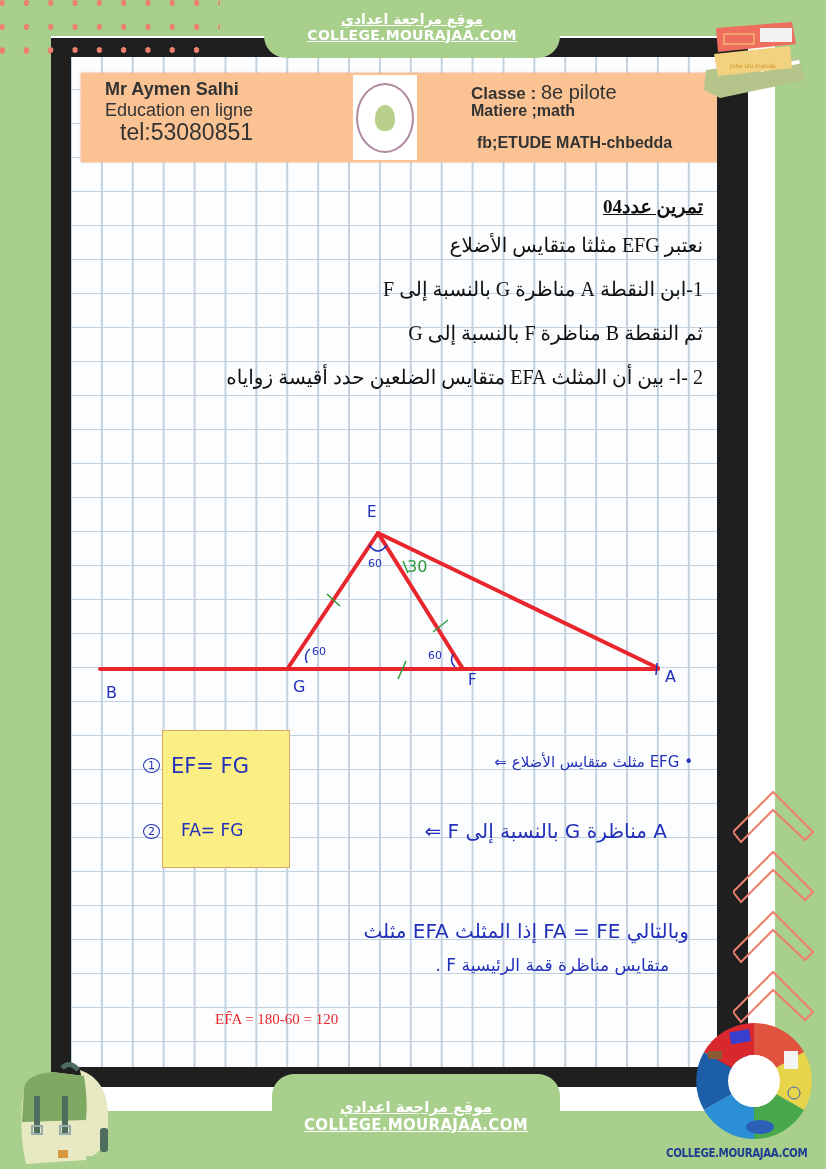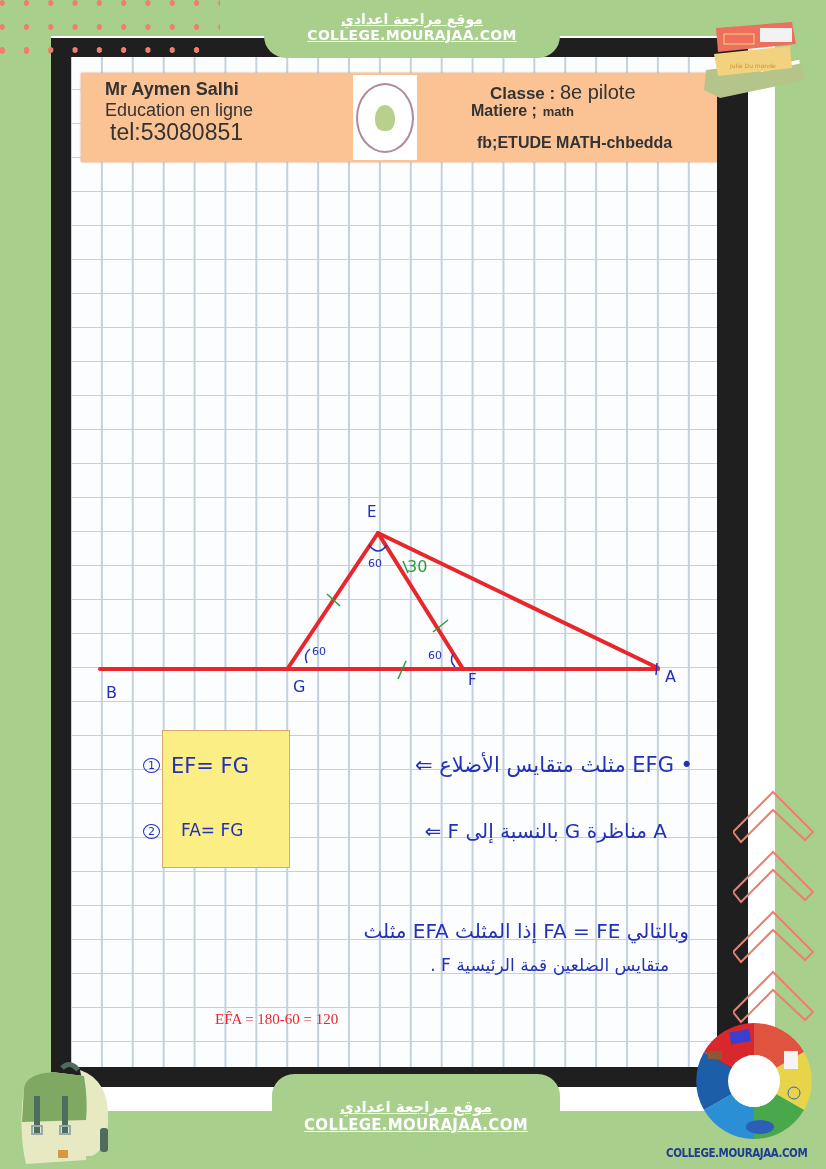--- a/index.html
+++ b/index.html
@@ -35,35 +35,35 @@
       background-position:-1px -2px;
       overflow:hidden;
     }
     .header-band {
       position:absolute; left:10px; top:16px; width:676px; height:89px;
       background:#fbc394; box-shadow:0 0 2px #d99a6a;
     }
     .hb-left { position:absolute; left:24px; top:6px; color:#333; }
     .hb-name { font-size:18px; font-weight:bold; }
     .hb-edu { font-size:18px; margin-top:0; }
-    .hb-tel { font-size:23px; margin-top:-2px; margin-left:5px; }
+    .hb-tel { font-size:23px; margin-top:-2px; margin-left:15px; }
     .logo {
       position:absolute; left:272px; top:2px; width:64px; height:85px; background:#fff;
       display:flex; align-items:center; justify-content:center;
     }
     .logo-ring {
       width:54px; height:66px; border-radius:50%; border:2px solid #b08aa0;
       display:flex; align-items:center; justify-content:center; position:relative;
     }
     .logo-tree { width:20px; height:26px; border-radius:50% 50% 40% 40%; background:#b9cf8c; }
     .hb-right { position:absolute; left:390px; top:8px; color:#333; }
-    .hb-class { font-size:17px; font-weight:bold;margin-left:19px; }
+    .hb-class { font-size:17px; font-weight:bold; }
     .hb-class span { font-weight:normal; font-size:20px; }
     .hb-mat { font-size:16px; font-weight:bold; margin-top:-2px; }
-    .hb-mat span { font-size:13px; margin-left:6px; }
+    .hb-mat span { font-size:16px; }
     .hb-fb { font-size:16px; font-weight:bold; margin-top:14px; margin-left:6px; }
 
     .exercise { position:absolute; right:14px; top:138px; width:480px; text-align:right; direction:rtl;
       font-family:"Liberation Serif", serif; color:#111; }
     .ex-title { font-size:19px; font-weight:bold; text-decoration:underline; margin-bottom:12px; }
     .ex-line { font-size:20px; height:44px; line-height:30px; }
 
     .diagram { position:absolute; left:0; top:0; width:646px; height:1010px; pointer-events:none; }
 
     .yellow-box {
@@ -123,20 +123,27 @@
         <b>Classe :</b>
         <span>8e pilote</span>
       </div>
       <div class="hb-mat">
         <b>Matiere ;</b><span>math</span>
       </div>
       <div class="hb-fb">fb;ETUDE MATH-chbedda</div>
     </div>
   </div>
 
+  <div class="exercise">
+    <div class="ex-title">تمرين عدد04</div>
+    <div class="ex-line">نعتبر EFG مثلثا متقايس الأضلاع</div>
+    <div class="ex-line">1-ابن النقطة A مناظرة G بالنسبة إلى F</div>
+    <div class="ex-line">ثم النقطة B مناظرة F بالنسبة إلى G</div>
+    <div class="ex-line">2 -ا- بين أن المثلث EFA متقايس الضلعين حدد أقيسة زواياه</div>
+  </div>
 
   <svg class="diagram" width="646" height="1010">
     <g stroke="#e8262b" stroke-width="4" fill="none" stroke-linecap="round">
       <line x1="29" y1="612" x2="587" y2="612"></line>
       <line x1="217" y1="611" x2="307" y2="476"></line>
       <line x1="307" y1="476" x2="392" y2="612"></line>
       <line x1="307" y1="476" x2="587" y2="611"></line>
     </g>
     <g stroke="#2e9a3a" stroke-width="1.5" fill="none">
       <line x1="256" y1="537" x2="269" y2="549"></line>
@@ -165,25 +172,25 @@
   <div class="yellow-box"></div>
   <div class="hand" style="left:72px;top:698px;font-size:15px">
     <span style="border:1.5px solid #2330b8;border-radius:50%;padding:0 4px;font-size:11px">1</span>
   </div>
   <div class="hand" style="left:100px;top:697px;font-size:21px">EF= FG</div>
   <div class="hand" style="left:72px;top:764px;font-size:15px">
     <span style="border:1.5px solid #2330b8;border-radius:50%;padding:0 4px;font-size:11px">2</span>
   </div>
   <div class="hand" style="left:110px;top:763px;font-size:17px">FA= FG</div>
 
-  <div class="hand" style="right:24px;top:696px;font-size:21px;direction:rtl">• EFG مثلث متقايس الأضلاع ⇐</div>
+  <div class="hand" style="right:24px;top:696px;font-size:15px;direction:rtl">• EFG مثلث متقايس الأضلاع ⇐</div>
   <div class="hand" style="right:50px;top:762px;font-size:20px;direction:rtl">A مناظرة G بالنسبة إلى F ⇐</div>
 
   <div class="hand" style="right:28px;top:862px;font-size:20px;direction:rtl">وبالتالي FA = FE إذا المثلث EFA مثلث</div>
-  <div class="hand" style="right:48px;top:898px;font-size:17px;direction:rtl">متقايس الضلعين قمة الرئيسية F .</div>
+  <div class="hand" style="right:48px;top:898px;font-size:17px;direction:rtl">متقايس مناظرة قمة الرئيسية F .</div>
   <div class="hand hand-red" style="left:144px;top:954px;font-size:15px">EF̂A = 180-60 = 120</div>
 </div>
 
 <div class="badge-bottom">
   <div class="badge-ar" style="margin-top:24px">موقع مراجعة اعدادي</div>
   <div class="badge-en">COLLEGE.MOURAJAA.COM</div>
 </div>
 
 <svg class="books" width="112" height="92">
   <path d="M6 60 L98 48 L106 70 L20 88 L4 80 Z" fill="#b5c48b"></path>

